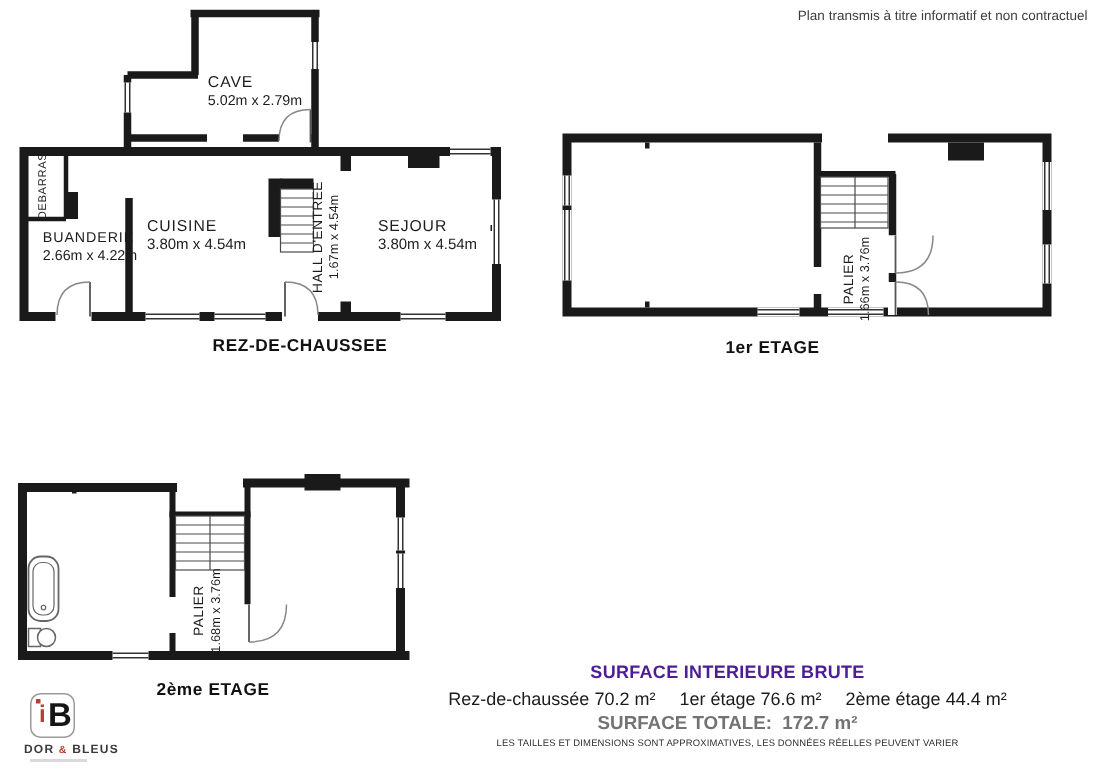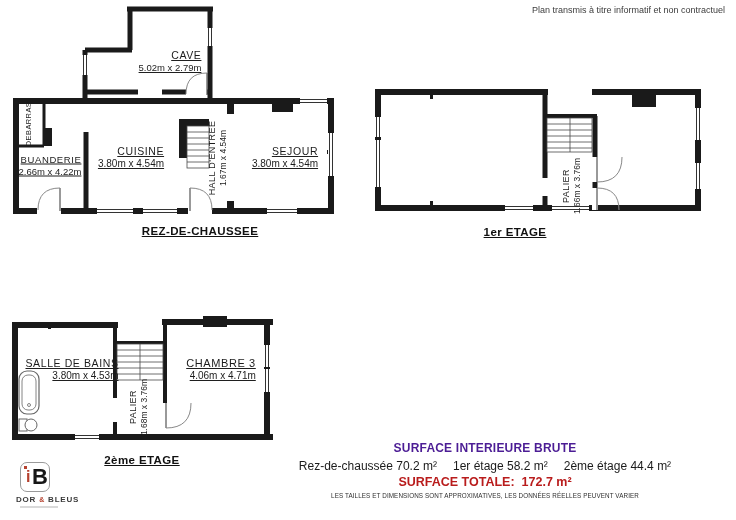--- a/index.html
+++ b/index.html
@@ -2,21 +2,21 @@
 <html><head>
 <meta charset="utf-8">
 <style>
   html,body { margin:0; padding:0; background:#ffffff; }
   #page {
     position:relative; width:736px; height:520px; background:#ffffff;
     font-family:"Liberation Sans", sans-serif; color:#1f1f1f; overflow:hidden;
   }
   svg { position:absolute; left:0; top:0; }
 
-  .hlabel { position:absolute; transform:translate(-50%,-50%); text-align:right; white-space:nowrap;text-decoration:underline; }
+  .hlabel { position:absolute; transform:translate(-50%,-50%); text-align:left; white-space:nowrap; }
   .vlabel { position:absolute; transform:translate(-50%,-50%) rotate(-90deg); text-align:center; white-space:nowrap; }
   .room-name  { font-size:10.5px; letter-spacing:0.6px; color:#1c1c1c; }
   .room-name.lg { font-size:11px; }
   .room-name.sm { font-size:9.5px; }
   .room-dims  { font-size:10px; margin-top:1px; color:#1c1c1c; }
   .room-dims.sm { font-size:9.5px; }
   .vlabel .room-name { font-size:9px; letter-spacing:0.4px; }
   .vlabel .room-dims { font-size:8.5px; }
   .vlabel.tiny .room-name { font-size:7.5px; }
   .floor-label { font-weight:bold; font-size:11.5px; letter-spacing:0.4px; color:#111; }
@@ -25,21 +25,21 @@
     position:absolute; top:5px; right:11px;
     font-size:9px; color:#3d3d3d;
   }
 
   #summary {
     position:absolute; left:260px; top:441px; width:450px; text-align:center;
   }
   #summary .s-title { font-weight:bold; font-size:12px; letter-spacing:0.2px; color:#4c1d95; }
   #summary .s-areas { font-size:12px; margin-top:4px; color:#1b1b1b; }
   #summary .s-areas .item { padding:0 8px; }
-  #summary .s-total { font-weight:bold; font-size:12.5px; margin-top:2px; color:#b91c1c; }
+  #summary .s-total { font-weight:bold; font-size:12.5px; margin-top:2px; color:#737373; }
   #summary .s-note  { font-size:6.3px; margin-top:3px; color:#2f2f2f; letter-spacing:0.1px; }
 
   #logo { position:absolute; left:16px; top:462px; width:70px; }
   #logo .mark {
     position:relative; width:28px; height:28px; margin-left:4px;
     border:1.5px solid #9a9a9a; border-radius:7px; background:#fff;
   }
   #logo .mark .dot { position:absolute; left:3px; top:3px; width:3px; height:3px; background:#b5402e; }
   #logo .mark .i { position:absolute; left:5px; top:5px; font-weight:bold; font-size:16px; color:#b5402e; }
   #logo .mark .b { position:absolute; left:11px; top:1px; font-weight:bold; font-size:22px; color:#161616; }
@@ -190,21 +190,21 @@
 
   <div id="disclaimer">Plan transmis à titre informatif et non contractuel</div>
 
   <div class="hlabel" style="left:170px; top:61px;">
     <div class="room-name">CAVE</div>
     <div class="room-dims sm">5.02m x 2.79m</div>
   </div>
   <div class="vlabel tiny" style="left:28px; top:124px;">
     <div class="room-name">DEBARRAS</div>
   </div>
-  <div class="hlabel" style="left:50px; top:165px;">
+  <div class="hlabel" style="left:60px; top:165px;">
     <div class="room-name sm">BUANDERIE</div>
     <div class="room-dims sm">2.66m x 4.22m</div>
   </div>
   <div class="hlabel" style="left:131px; top:157px;">
     <div class="room-name">CUISINE</div>
     <div class="room-dims">3.80m x 4.54m</div>
   </div>
   <div class="vlabel" style="left:217px; top:158px;">
     <div class="room-name">HALL D'ENTREE</div>
     <div class="room-dims">1.67m x 4.54m</div>
@@ -214,38 +214,30 @@
     <div class="room-dims">3.80m x 4.54m</div>
   </div>
   <div class="hlabel floor-label" style="left:178px; top:231px;padding-left:44px;">REZ-DE-CHAUSSEE</div>
 
   <div class="vlabel" style="left:571px; top:186px;">
     <div class="room-name">PALIER</div>
     <div class="room-dims">1.66m x 3.76m</div>
   </div>
   <div class="hlabel floor-label" style="left:515px; top:232px;">1er ETAGE</div>
 
-  <div class="hlabel" style="left:72px; top:369px;">
-    <div class="room-name">SALLE DE BAINS</div>
-    <div class="room-dims">3.80m x 4.53m</div>
-  </div>
   <div class="vlabel" style="left:138px; top:407px;">
     <div class="room-name">PALIER</div>
     <div class="room-dims">1.68m x 3.76m</div>
   </div>
-  <div class="hlabel" style="left:221px; top:369px;">
-    <div class="room-name lg">CHAMBRE 3</div>
-    <div class="room-dims">4.06m x 4.71m</div>
-  </div>
   <div class="hlabel floor-label" style="left:142px; top:460px;">2ème ETAGE</div>
 
   <div id="summary">
     <div class="s-title">SURFACE INTERIEURE BRUTE</div>
     <div class="s-areas">
-      <span class="item"><span>Rez-de-chaussée</span> <span>70.2 m²</span></span><span class="item"><span>1er étage</span> <span>58.2 m²</span></span><span class="item"><span>2ème étage</span> <span>44.4 m²</span></span>
+      <span class="item"><span>Rez-de-chaussée</span> <span>70.2 m²</span></span><span class="item"><span>1er étage</span> <span>76.6 m²</span></span><span class="item"><span>2ème étage</span> <span>44.4 m²</span></span>
     </div>
     <div class="s-total">
       <span>SURFACE TOTALE:</span>&nbsp;
       <span>172.7 m²</span>
     </div>
     <div class="s-note">LES TAILLES ET DIMENSIONS SONT APPROXIMATIVES, LES DONNÉES RÉELLES PEUVENT VARIER</div>
   </div>
 
   <div id="logo">
     <div class="mark">

